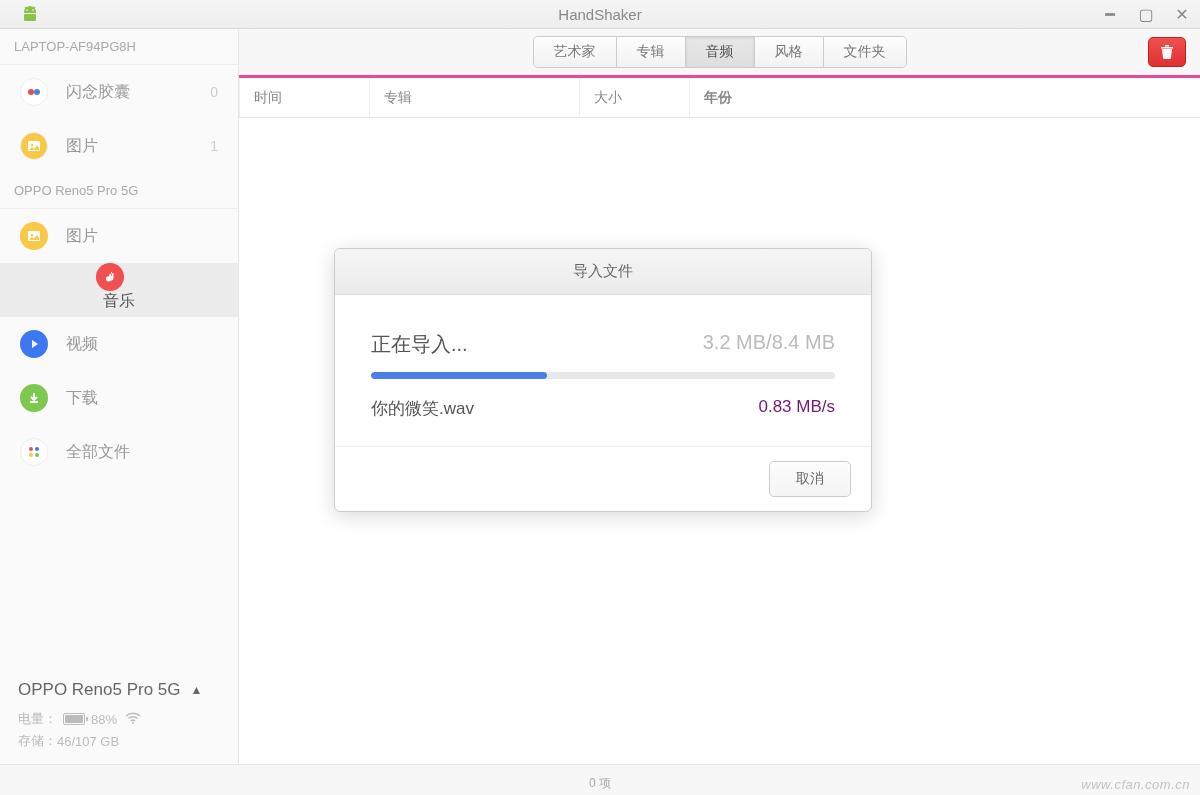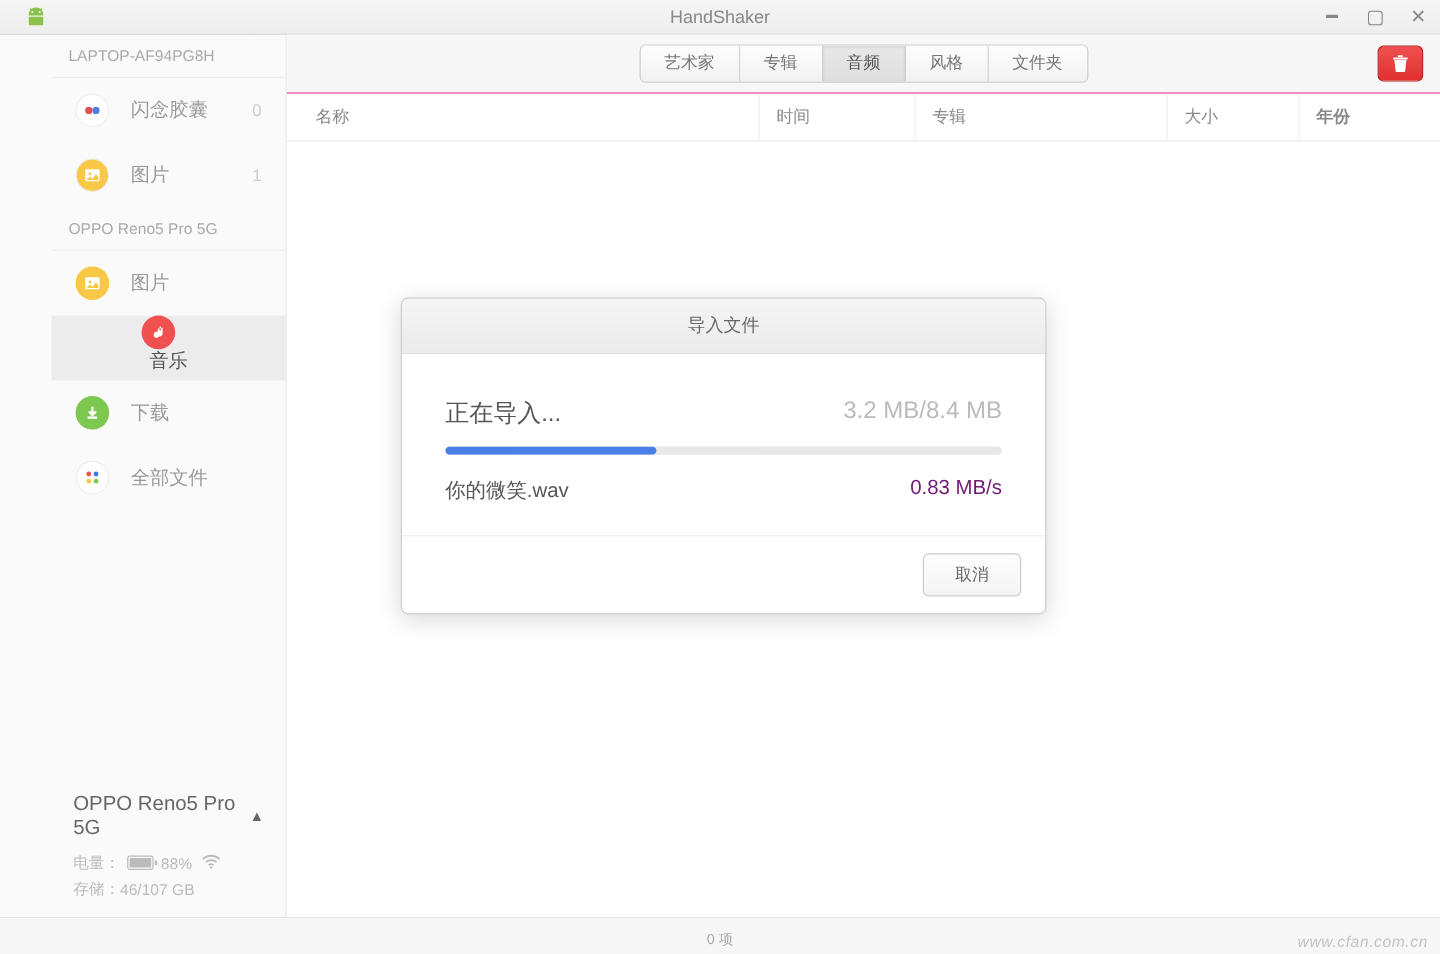--- a/index.html
+++ b/index.html
@@ -5,38 +5,38 @@
 * { margin: 0; padding: 0; box-sizing: border-box; font-family: "Microsoft YaHei", "PingFang SC", sans-serif; }
 body { background: #f2f2f2; width: 1200px; height: 795px; overflow: hidden; }
 
 .titlebar { height: 29px; background: linear-gradient(to bottom, #f5f5f5, #eeeeee); border-bottom: 1px solid #d8d8d8; display: flex; align-items: center; position: relative; }
 .android-icon { width: 24px; height: 16px; margin-left: 18px; }
 .title-text { position: absolute; left: 50%; transform: translateX(-50%); font-size: 15px; color: #888; }
 .win-controls { position: absolute; right: 8px; display: flex; gap: 16px; }
 .win-btn { width: 20px; height: 20px; display: flex; align-items: center; justify-content: center; color: #888; font-size: 16px; cursor: pointer; }
 
 .app-body { display: flex; height: 735px; }
-.sidebar { width: 239px; background: #fafafa; border-right: 1px solid #e5e5e5; display: flex; flex-direction: column; padding-left: 43px; }
+.sidebar { width: 239px; background: #fafafa; border-right: 1px solid #e5e5e5; display: flex; flex-direction: column; }
 .device-label { padding: 10px 14px; font-size: 13px; color: #aaa; border-bottom: 1px solid #eee; }
 .nav-item { display: flex; align-items: center; padding: 0 20px; height: 54px; cursor: pointer; color: #999; font-size: 16px; }
 .nav-item.active { background: #ececec; color: #555; font-weight: 500; flex-direction: column; }
 .nav-icon { width: 28px; height: 28px; border-radius: 50%; margin-right: 18px; display: flex; align-items: center; justify-content: center; flex-shrink: 0; }
 .nav-count { margin-left: auto; color: #ccc; font-size: 14px; }
 .sidebar-spacer { flex: 1; }
 .device-footer { padding: 14px 18px; color: #999; }
 .device-name-row { display: flex; align-items: center; font-size: 17px; color: #666; margin-bottom: 10px; }
 .eject-icon { margin-left: 10px; font-size: 12px; }
 .battery-row, .storage-row { font-size: 13px; color: #bbb; display: flex; align-items: center; margin-top: 4px; }
 .battery-icon { width: 22px; height: 12px; border: 1.5px solid #bbb; border-radius: 2px; margin: 0 6px; position: relative; }
 .battery-icon::after { content: ''; position: absolute; right: -4px; top: 3px; width: 2px; height: 4px; background: #bbb; border-radius: 0 1px 1px 0; }
 .battery-fill { position: absolute; left: 1px; top: 1px; bottom: 1px; background: #bbb; border-radius: 1px; }
 .wifi-icon { margin-left: 8px; font-size: 14px; }
 
 .main { flex: 1; display: flex; flex-direction: column; background: #fff; position: relative; }
-.tabs-row { height: 49px; display: flex; align-items: center; justify-content: center; border-bottom: 1px solid #ec4899; background: #f7f7f7; position: relative; }
+.tabs-row { height: 49px; display: flex; align-items: center; justify-content: center; border-bottom: 3px solid #ec4899; background: #f7f7f7; position: relative; }
 .tab-group { display: flex; border: 1px solid #ccc; border-radius: 5px; overflow: hidden; }
 .tab-btn { padding: 6px 20px; font-size: 14px; color: #777; background: linear-gradient(to bottom, #fdfdfd, #f2f2f2); border-right: 1px solid #ccc; cursor: pointer; }
 .tab-btn:last-child { border-right: none; }
 .tab-btn.active { background: linear-gradient(to bottom, #e8e8e8, #dedede); color: #555; box-shadow: inset 0 1px 3px rgba(0,0,0,0.1); }
 .delete-btn { position: absolute; right: 14px; width: 38px; height: 30px; background: linear-gradient(to bottom, #f05050, #e03030); border: 1px solid #c02020; border-radius: 5px; display: flex; align-items: center; justify-content: center; cursor: pointer; }
 .trash-svg { width: 16px; height: 16px; }
 
 .table-header { height: 40px; display: flex; align-items: center; border-bottom: 1px solid #e5e5e5; font-size: 14px; color: #888; }
 .col-name { padding-left: 24px; flex: 1; }
 .col-time { width: 130px; }
@@ -124,20 +124,28 @@
         </div>
         <div class="nav-item active">
           <span class="nav-icon" style="background:#f05050;">
             <svg width="16" height="16" viewBox="0 0 16 16">
               <path fill="#fff" d="M9 3v7a2.5 2.5 0 11-1.5-2.3V5l4-1v5a2.5 2.5 0 11-1.5-2.3V3z"></path>
             </svg>
           </span>
           <span>音乐</span>
         </div>
         <div class="nav-item">
+          <span class="nav-icon" style="background:#3d78f2;">
+            <svg width="16" height="16" viewBox="0 0 16 16">
+              <path fill="#fff" d="M6 4l6 4-6 4z"></path>
+            </svg>
+          </span>
+          <span>视频</span>
+        </div>
+        <div class="nav-item">
           <span class="nav-icon" style="background:#7dc84e;">
             <svg width="16" height="16" viewBox="0 0 16 16">
               <path fill="#fff" d="M8 3v6M5 7l3 3 3-3M4 12h8" stroke="#fff" stroke-width="1.8"></path>
             </svg>
           </span>
           <span>下载</span>
         </div>
         <div class="nav-item">
           <span class="nav-icon" style="background:#fff;border:1px solid #eee;">
             <svg width="16" height="16" viewBox="0 0 16 16">
@@ -185,21 +193,20 @@
           <div class="tab-btn">风格</div>
           <div class="tab-btn">文件夹</div>
         </div>
       <div class="delete-btn">
         <svg class="trash-svg" viewBox="0 0 16 16">
             <path fill="#fff" d="M3 5h10l-1 9a1 1 0 01-1 1H5a1 1 0 01-1-1zM2 3h12v1.5H2zM6 1h4v1.5H6z"></path>
           </svg>
       </div>
     </div>
     <div class="table-header">
-      <div class="col-name">名称</div>
       <div class="col-time col-sep">时间</div>
       <div class="col-album col-sep">专辑</div>
       <div class="col-size col-sep">大小</div>
       <div class="col-year col-sep">年份</div>
     </div>
     <div class="content-area">
       <div class="modal">
         <div class="modal-header">导入文件</div>
         <div class="modal-body">
           <div class="progress-line">

